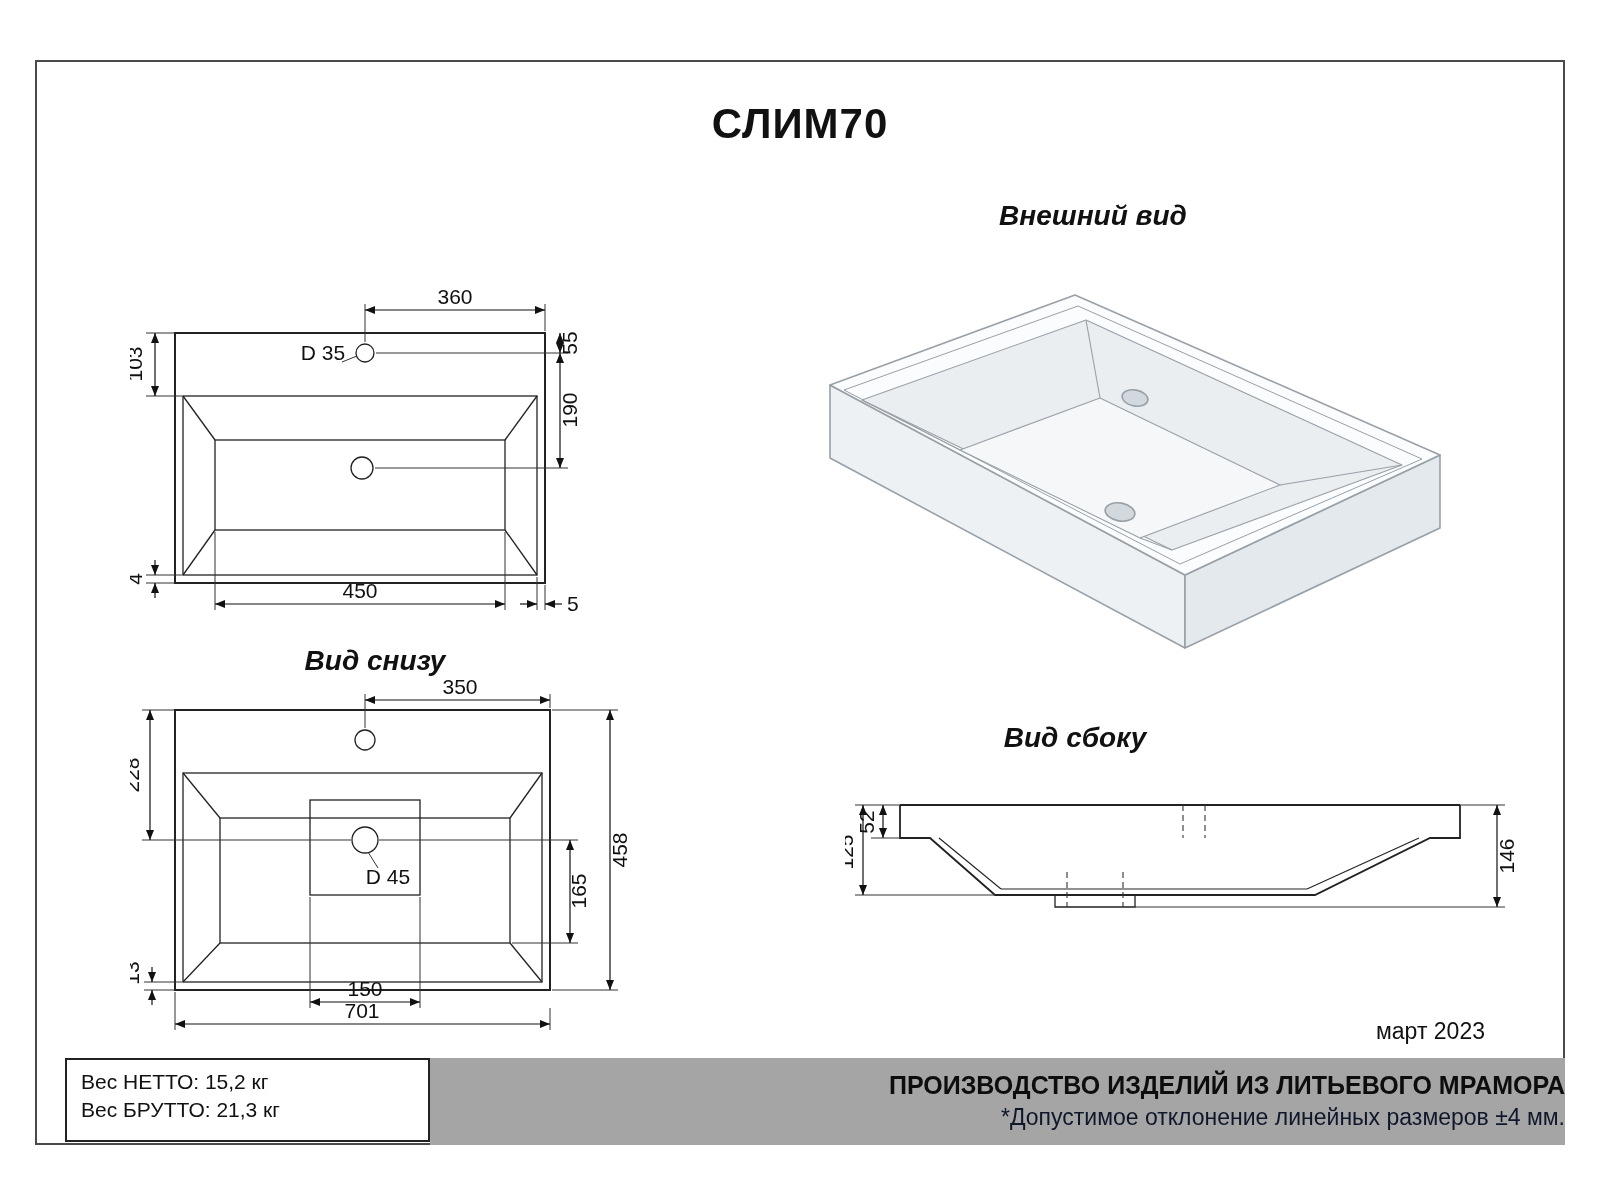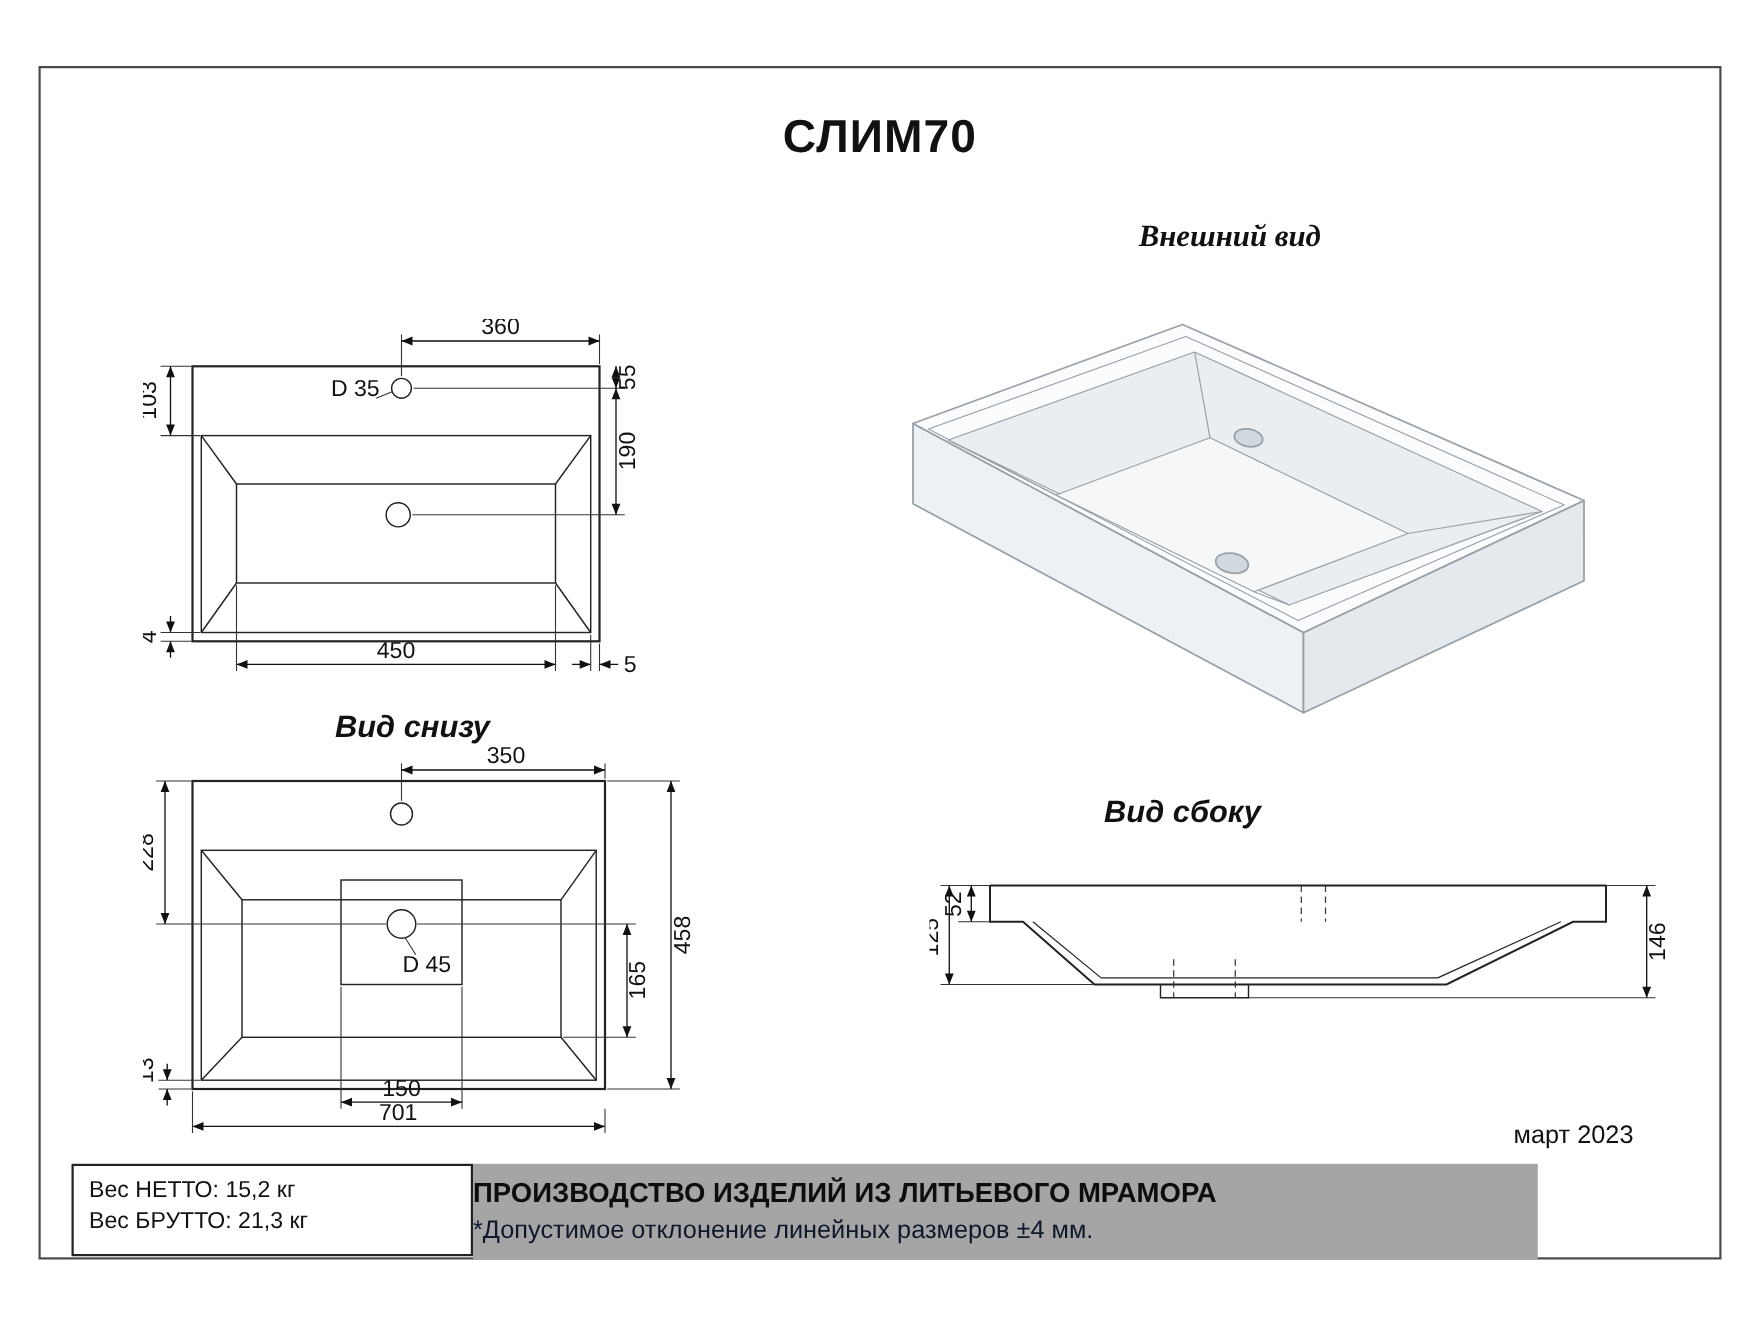--- a/index.html
+++ b/index.html
@@ -7,40 +7,40 @@
   .page { position:relative; width:1600px; height:1200px; background:#fff;
           font-family:"Liberation Sans", sans-serif; color:#111; overflow:hidden; }
   .frame { position:absolute; left:35px; top:60px; width:1530px; height:1085px;
            border:2px solid #4a4a4a; }
   .title { position:absolute; left:0; top:100px; width:100%; text-align:center;
            font-size:42px; font-weight:bold; letter-spacing:1px; }
   .title .size { }
   .view-title { position:absolute; width:400px; text-align:center;
                 font-size:28px; font-weight:bold; font-style:italic; }
   .vt-top      { left:180px; top:200px; }
-  .vt-external { left:918px; top:200px;font-family:Liberation Serif, serif; }
+  .vt-external { left:893px; top:200px; }
   .vt-bottom   { left:175px; top:645px; }
   .vt-side     { left:875px; top:722px; }
   .svgbox { position:absolute; }
   .sb-top      { left:130px; top:290px; }
   .sb-bottom   { left:130px; top:678px; }
   .sb-side     { left:845px; top:772px; }
   .sb-external { left:800px; top:250px; }
   svg text { font-family:"Liberation Sans", sans-serif; font-size:21px; fill:#111; }
   .draw  { stroke:#222; fill:none; }
   .ext   { stroke:#333; stroke-width:1; }
   .dim   { stroke:#111; stroke-width:1.2; }
   .dash  { stroke:#333; stroke-width:1.1; stroke-dasharray:6 4; fill:none; }
   .date-label { position:absolute; left:1376px; top:1018px; width:240px;
                 text-align:left; font-size:23px; }
   .info-box { position:absolute; left:65px; top:1058px; width:365px; height:84px;
               background:#fff; border:2px solid #222; padding:8px 14px;
               font-size:21px; line-height:1.32; }
-  .footer-bar { position:absolute; left:430px; top:1058px; width:968px; height:87px;
-                background:#a5a5a5; text-align:left; padding-top:13px; }
+  .footer-bar { position:absolute; left:430px; top:1058px; width:1135px; height:87px;
+                background:#a5a5a5; text-align:right; padding-top:13px; }
   .footer-bar .f1 { font-size:25px; font-weight:bold; color:#0d0d0d; }
   .footer-bar .f2 { font-size:23px; color:#0f172a; margin-top:4px; }
 </style>
 </head>
 <body>
 
 <div class="page">
   <div class="frame"></div>
 
   <h1 class="title">

